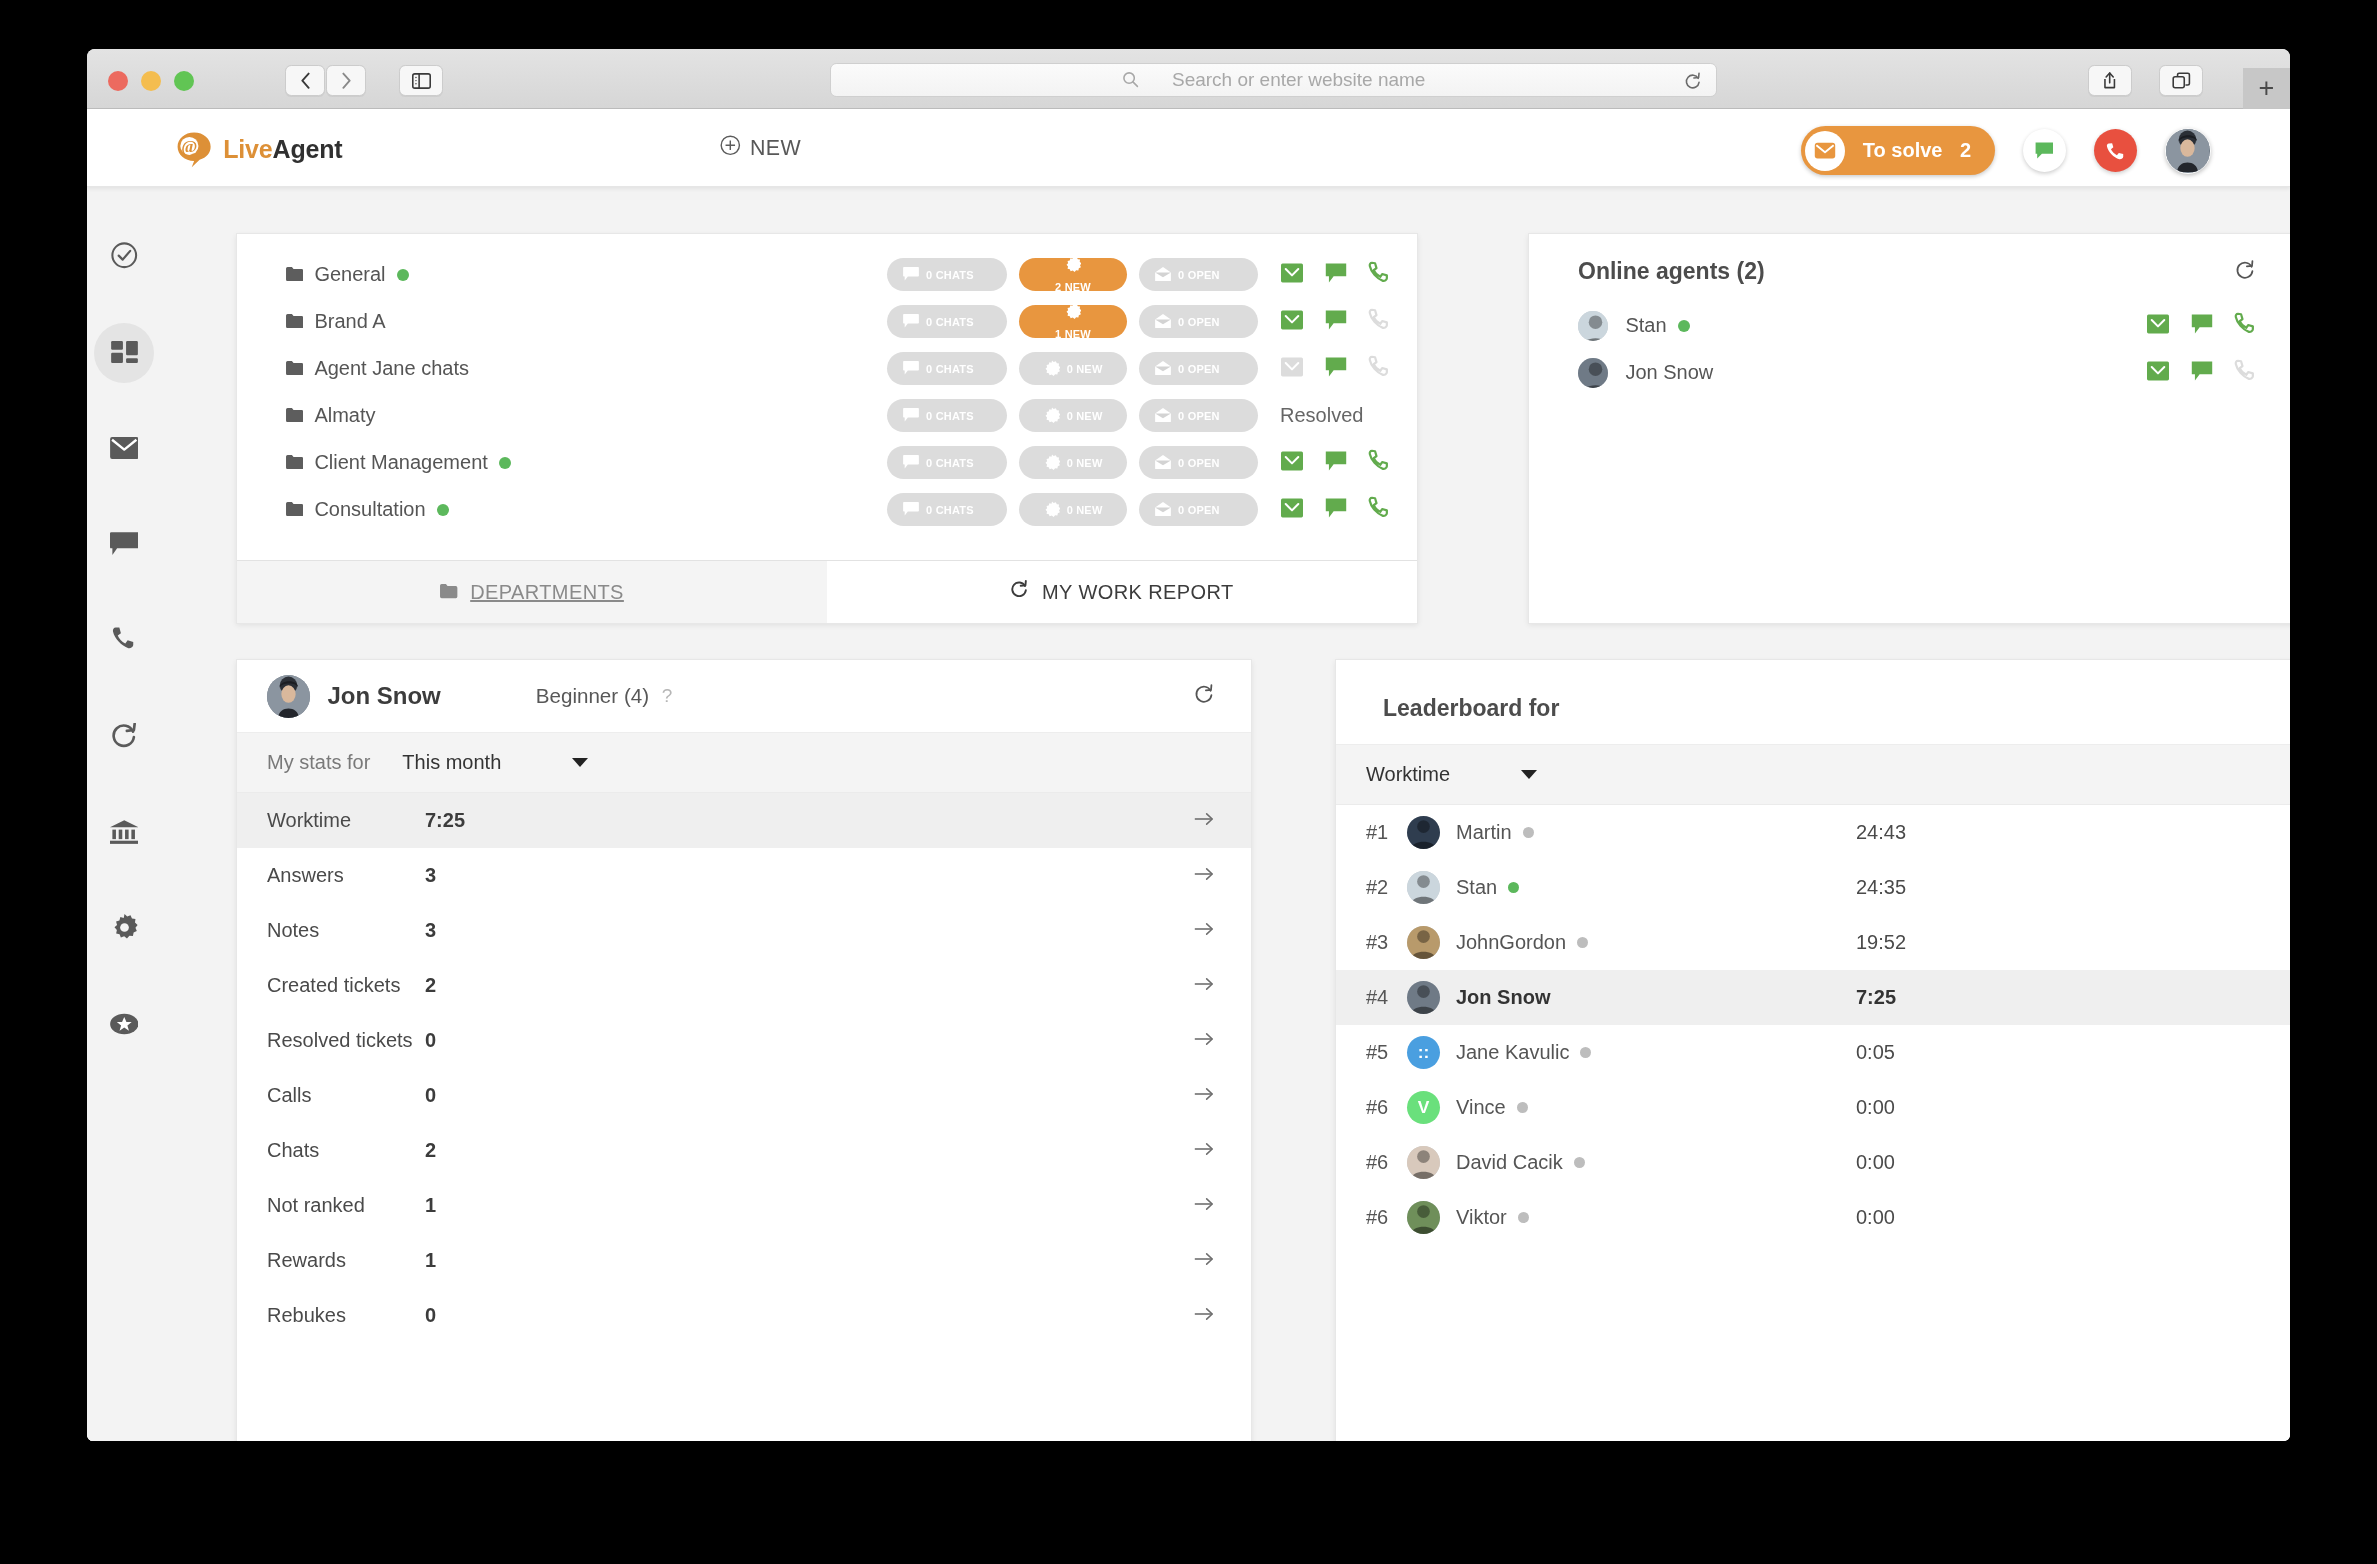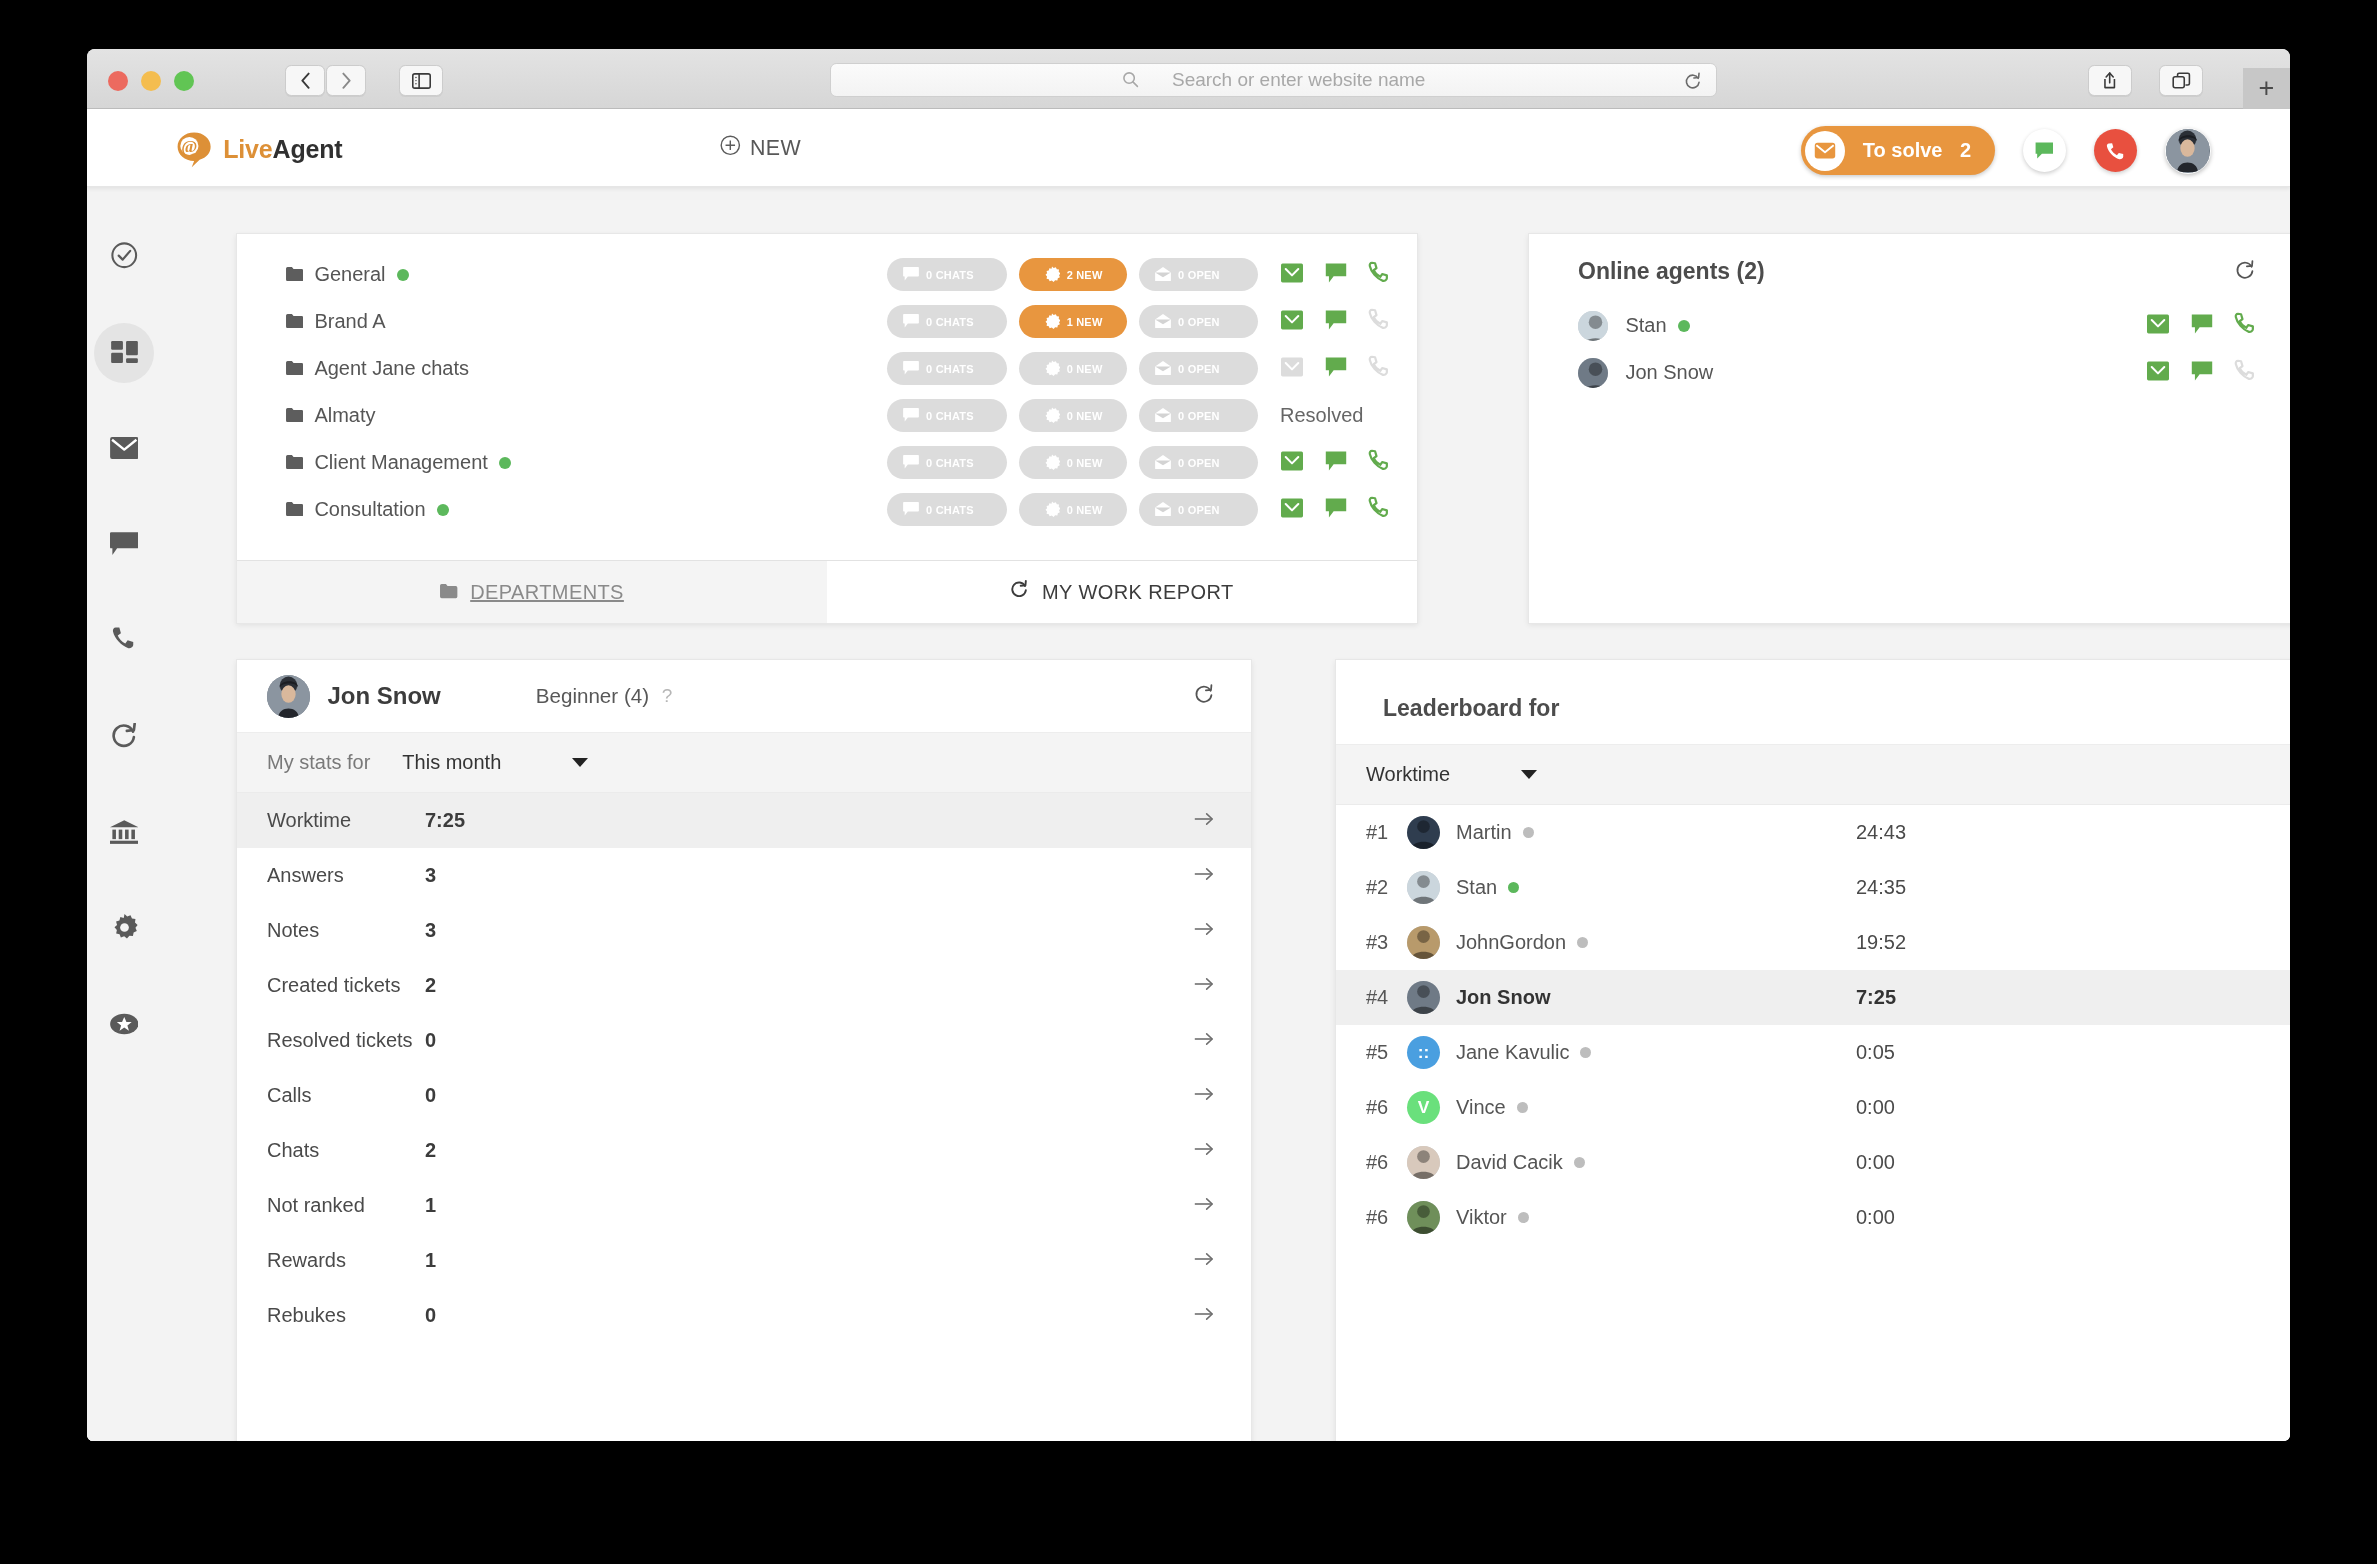--- a/index.html
+++ b/index.html
@@ -237,21 +237,21 @@
     border-radius: 16.6px;
     background: #dcdcdc;
     color: #ffffff;
     font-size: 11px;
     font-weight: 700;
     display: flex; align-items: center; gap: 7.1px;
     padding: 0 16px;
     letter-spacing: 0.2px;
     white-space: nowrap;
   }
-  .badge.orange { background: #e8963f; }
+  .badge.orange { background: #e8963f; flex-direction: column; }
   .badge-chats { width: 120px; }
   .badge-new { width: 108px; justify-content: center; }
   .badge-open { width: 119px; }
   .dept-actions { display: flex; align-items: center; gap: 20px; margin-left: 22px; }
   .dept-offline { color: #666; font-size: 20px; margin-left: 22px; }
 
   #dept-tabs {
     position: absolute;
     left: 0; bottom: 0; right: 0;
     height: 63px;

